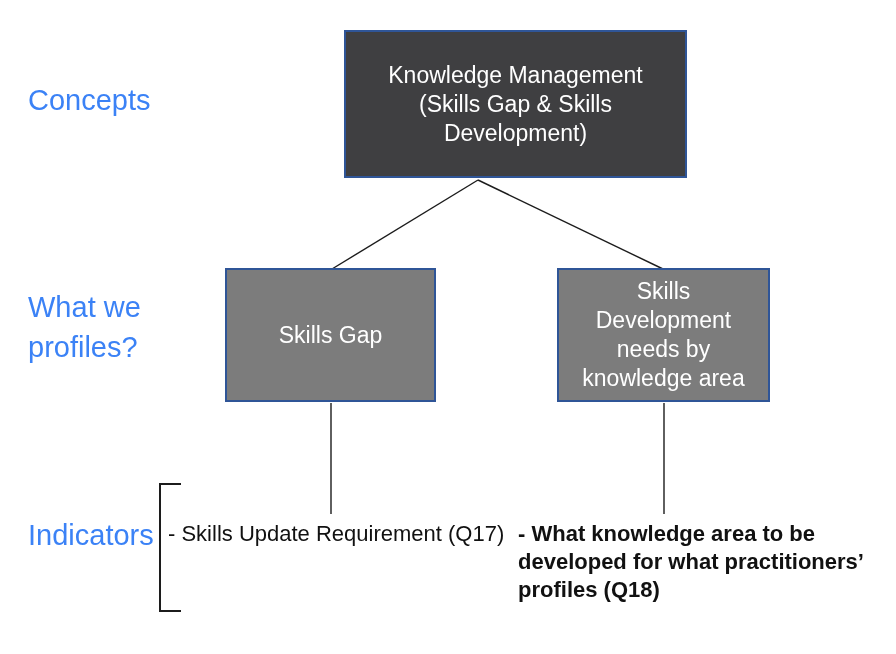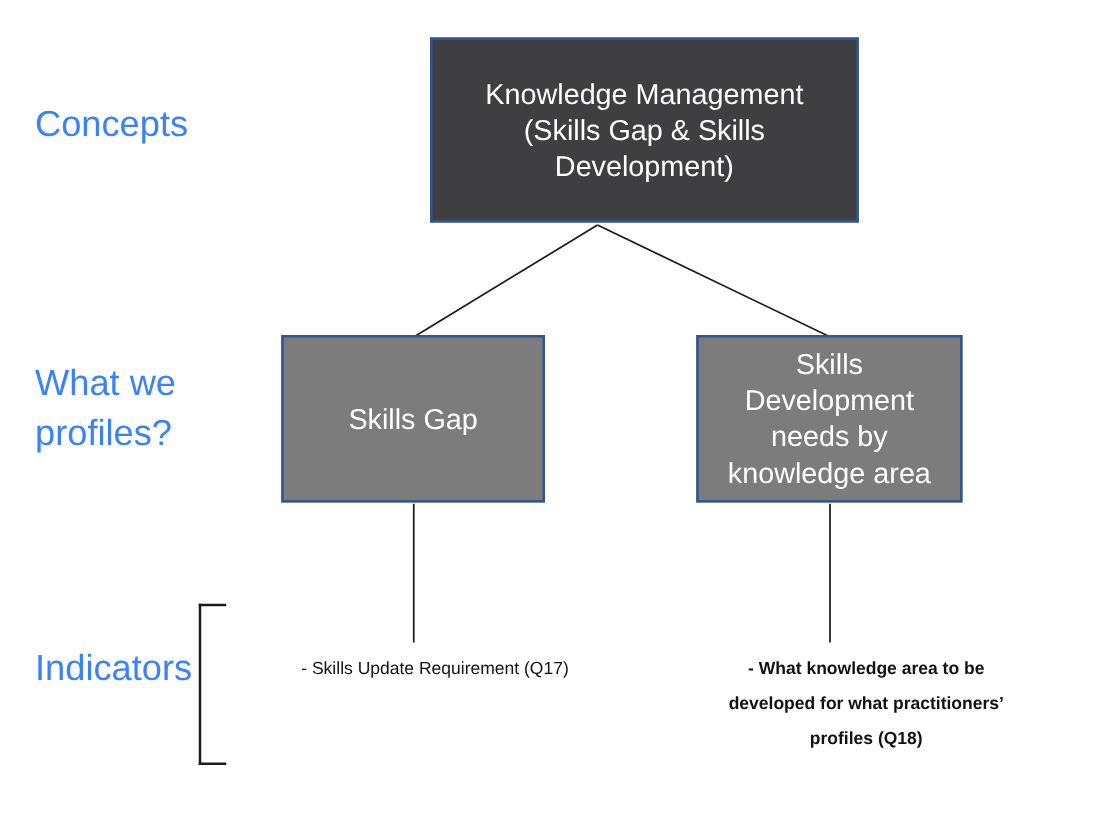--- a/index.html
+++ b/index.html
@@ -29,25 +29,24 @@
     display: flex;
     align-items: center;
     justify-content: center;
     text-align: center;
     font-size: 23px;
     line-height: 29px;
     white-space: pre-line;
   }
   .indicator-text {
     position: absolute;
-    font-size: 14px;
+    font-size: 22px;
     line-height: 28px;
     color: #111111;
     white-space: pre-line;
-    text-align: center;
   }
   #connector-svg {
     position: absolute;
     left: 0;
     top: 0;
     pointer-events: none;
   }
   .bracket {
     position: absolute;
     left: 159px;

